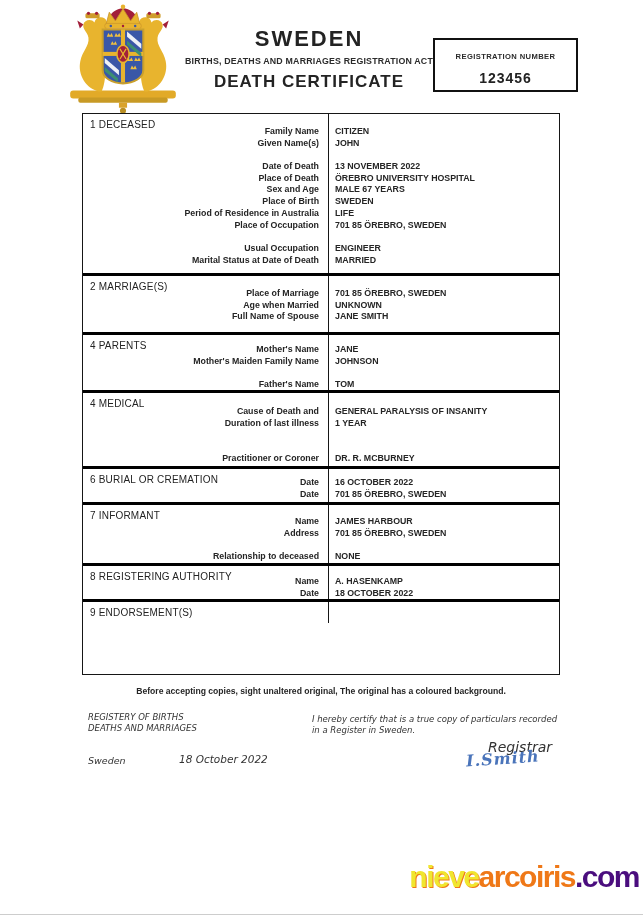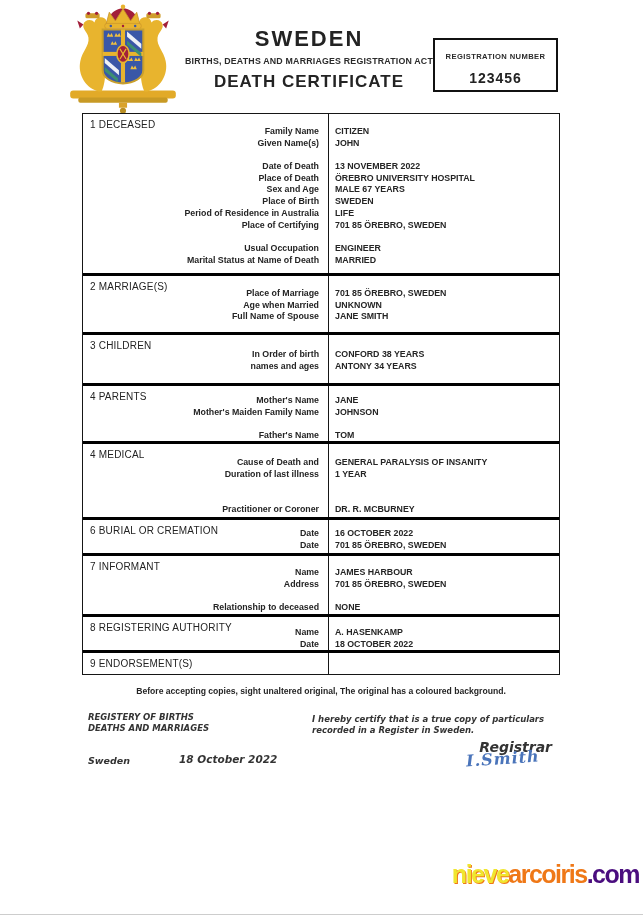--- a/index.html
+++ b/index.html
@@ -11,21 +11,21 @@
     color:#1f1f1f;
     overflow:hidden;
   }
   
   .coat{position:absolute;left:58px;top:4px;width:130px;height:112px;}
   .head-block{position:absolute;left:183px;top:26px;width:252px;text-align:center;}
   .country{font-size:22px;font-weight:700;letter-spacing:2px;color:#232323;}
   .act-line{font-size:8.8px;font-weight:700;margin-top:4px;letter-spacing:.2px;color:#2b2b2b;}
   .doc-title{font-size:17px;font-weight:700;margin-top:6px;letter-spacing:1px;color:#232323;}
   .reg-box{
-    position:absolute;left:433px;top:38px;width:125px;height:54px;
+    position:absolute;left:433px;top:38px;width:145px;height:54px;
     border:2px solid #111;box-sizing:border-box;text-align:center;
   }
   .reg-label{font-size:7.6px;font-weight:700;margin-top:12px;letter-spacing:.4px;color:#2b2b2b;}
   .reg-number{font-size:14px;font-weight:700;margin-top:9px;letter-spacing:1px;color:#222;}
   
   .doc-table{
     position:absolute;left:82px;top:113px;width:478px;height:562px;
     border:1px solid #161616;box-sizing:border-box;
   }
   .section{position:relative;box-sizing:border-box;overflow:hidden;}
@@ -45,35 +45,35 @@
   .sec7 .rows{padding-top:11px}.sec8 .rows{padding-top:10px}
   .row{display:flex;height:11.7px;line-height:11.7px;font-size:8.8px;font-weight:700;color:#252525;}
   .row.spacer{height:11.7px;}
   .lbl{width:245px;box-sizing:border-box;text-align:right;padding-right:9px;white-space:nowrap;}
   .val{padding-left:7px;white-space:nowrap;}
   
   .notice{
     position:absolute;left:82px;top:686px;width:478px;text-align:center;
     font-size:8.6px;font-weight:700;color:#262626;
   }
-  .foot-italic{font-family:"DejaVu Sans", sans-serif;font-style:italic;font-weight:700;color:#333;}
+  .foot-italic{font-family:"DejaVu Sans", sans-serif;font-style:italic;font-weight:400;color:#333;}
   .registry{position:absolute;left:88px;top:712px;font-size:8.5px;line-height:11px;}
   .certify{position:absolute;left:312px;top:714px;width:248px;font-size:8.5px;line-height:11px;}
   .registrar{position:absolute;left:400px;top:739px;width:152px;text-align:right;font-size:14px;}
   .place{position:absolute;left:88px;top:755px;font-size:9.5px;}
   .date{position:absolute;left:179px;top:753px;font-size:10.5px;}
   .signature{
     position:absolute;left:466px;top:749px;
     font-family:"DejaVu Serif", serif;font-style:italic;font-weight:700;
     font-size:16px;letter-spacing:1px;transform:rotate(-4deg);
   }
   
   .watermark{
     position:absolute;right:4px;top:860px;
-    font-size:25px;font-weight:800;letter-spacing:-1.5px;white-space:nowrap;
+    font-size:30px;font-weight:800;letter-spacing:-1.5px;white-space:nowrap;
     font-family:"Liberation Sans", sans-serif;
   }
   .bottom-line{position:absolute;left:0;right:0;bottom:1px;height:1px;background:#cdcdcd;}
 </style>
 </head>
 <body>
 
 <div class="page">
 
   <div class="coat">
@@ -170,63 +170,49 @@
           </div>
           <div class="row">
             <div class="lbl">Place of Birth</div>
             <div class="val">SWEDEN</div>
           </div>
           <div class="row">
             <div class="lbl">Period of Residence in Australia</div>
             <div class="val">LIFE</div>
           </div>
           <div class="row">
-            <div class="lbl">Place of Certifying</div>
+            <div class="lbl">Place of Occupation</div>
             <div class="val">701 85 ÖREBRO, SWEDEN</div>
           </div>
           <div class="row spacer"></div>
           <div class="row">
             <div class="lbl">Usual Occupation</div>
             <div class="val">ENGINEER</div>
           </div>
           <div class="row">
-            <div class="lbl">Marital Status at Name of Death</div>
+            <div class="lbl">Marital Status at Date of Death</div>
             <div class="val">MARRIED</div>
           </div>
         </div>
       </div>
       <div class="section sec2">
         <div class="vline"></div>
         <div class="sec-title">2 MARRIAGE(S)</div>
         <div class="rows">
           <div class="row">
             <div class="lbl">Place of Marriage</div>
             <div class="val">701 85 ÖREBRO, SWEDEN</div>
           </div>
           <div class="row">
             <div class="lbl">Age when Married</div>
             <div class="val">UNKNOWN</div>
           </div>
           <div class="row">
             <div class="lbl">Full Name of Spouse</div>
             <div class="val">JANE SMITH</div>
-          </div>
-        </div>
-      </div>
-      <div class="section sec3">
-        <div class="vline"></div>
-        <div class="sec-title">3 CHILDREN</div>
-        <div class="rows">
-          <div class="row">
-            <div class="lbl">In Order of birth</div>
-            <div class="val">CONFORD 38 YEARS</div>
-          </div>
-          <div class="row">
-            <div class="lbl">names and ages</div>
-            <div class="val">ANTONY 34 YEARS</div>
           </div>
         </div>
       </div>
       <div class="section sec4">
         <div class="vline"></div>
         <div class="sec-title">4 PARENTS</div>
         <div class="rows">
           <div class="row">
             <div class="lbl">Mother's Name</div>
             <div class="val">JANE</div>

